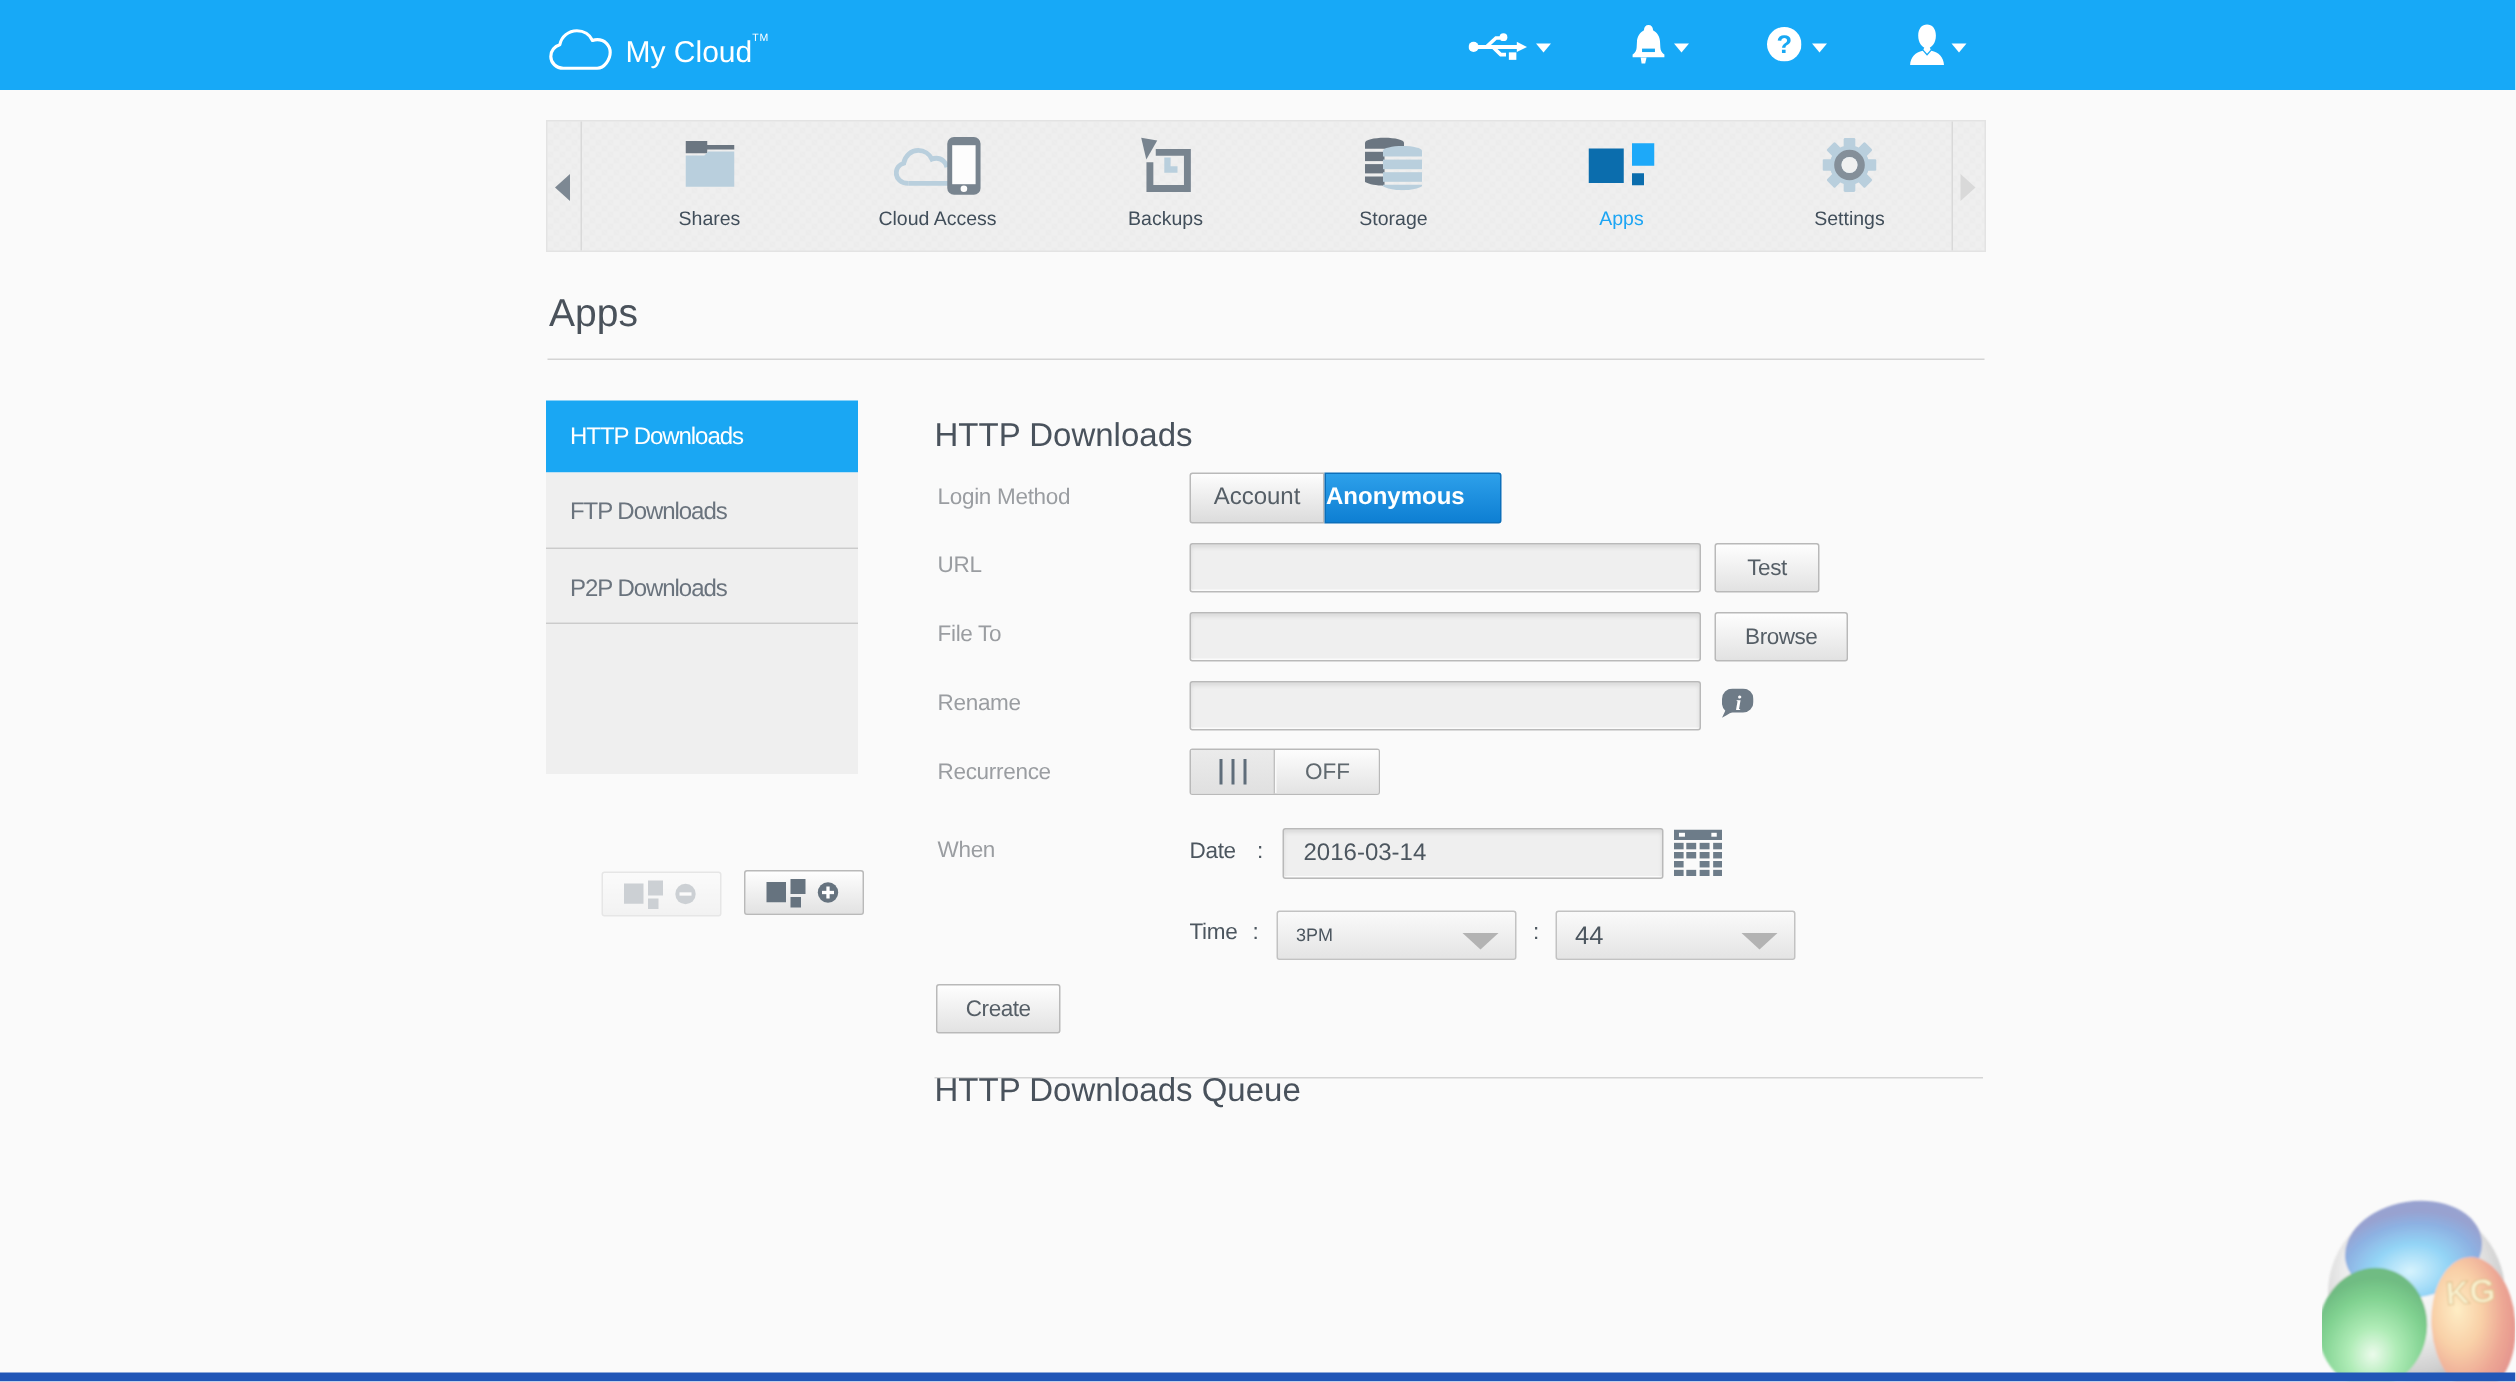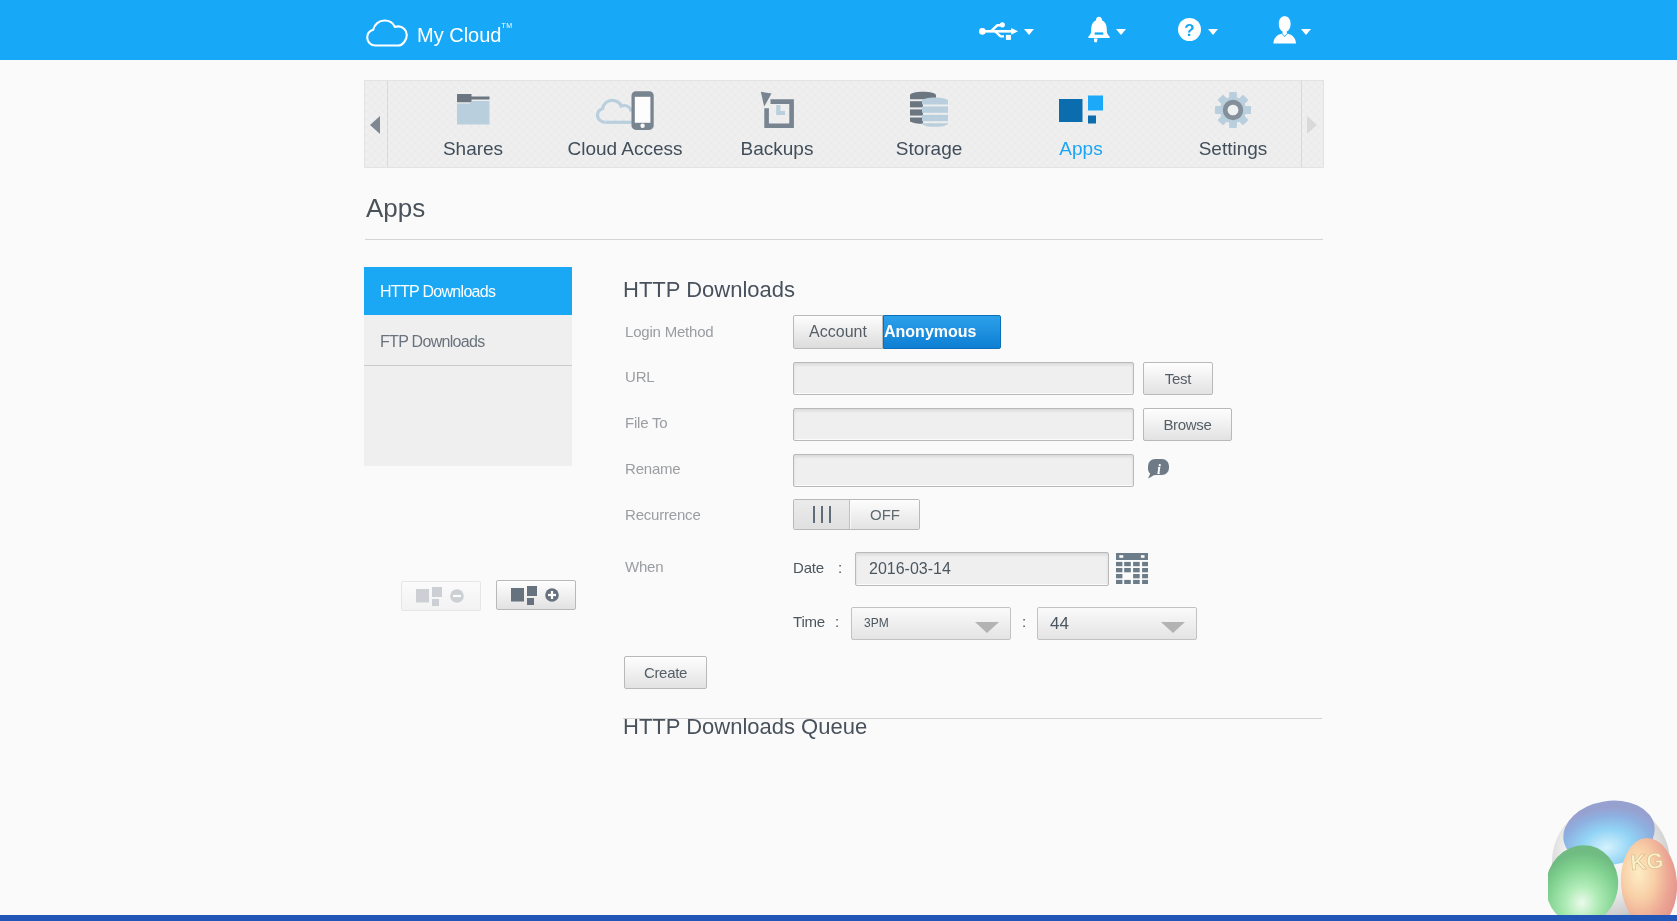--- a/index.html
+++ b/index.html
@@ -11,21 +11,21 @@
 #topbar { left:0; top:0; width:1677px; height:60px; background:#17a9f7; }
 #logo-text { left:417px; top:0; height:60px; line-height:51px; color:#fff; font-size:20px; }
 #logo-text .tm { font-size:7px; vertical-align:14px; letter-spacing:0.5px; }
 .caret { width:0; height:0; border-left:5.5px solid transparent; border-right:5.5px solid transparent; border-top:6.3px solid #fff; }
 
 
 #nav { left:364px; top:80px; width:960px; height:88px; background-color:#efefef; background-image:linear-gradient(45deg,#ececec 25%,transparent 25%,transparent 75%,#ececec 75%),linear-gradient(45deg,#ececec 25%,transparent 25%,transparent 75%,#ececec 75%); background-size:8px 8px; background-position:0 0,4px 4px; border:1px solid #e3e3e3; }
 .nav-sep { top:81px; width:1px; height:86px; background:#d9d9d9; }
 .nav-item { top:81px; width:152px; height:86px; text-align:center; }
 .nav-icon { position:absolute; left:0; top:12px; width:100%; height:36px; display:flex; align-items:center; justify-content:center; }
-.nav-label { width:100%; top:57px; font-size:19px; color:#414e5a; position:absolute; }
+.nav-label { width:100%; top:57px; font-size:13px; color:#414e5a; position:absolute; }
 .nav-label.active { color:#1ca5f4; }
 .arr-left { left:370px; top:116px; width:0; height:0; border-top:9px solid transparent; border-bottom:9px solid transparent; border-right:10px solid #7d8893; }
 .arr-right { left:1307px; top:116px; width:0; height:0; border-top:9px solid transparent; border-bottom:9px solid transparent; border-left:10px solid #d9d9d9; }
 
 
 #apps-title { left:366px; top:193px; font-size:26px; color:#4a525b; }
 .hr { height:1px; background:#d4d4d4; }
 
 
 #sidebar { left:364px; top:267px; width:208px; }
@@ -178,20 +178,21 @@
     </div>
   <div class="nav-label">Settings</div>
 </div>
 
 <div class="abs" id="apps-title">Apps</div>
 <div class="abs hr" style="left:365px;top:239px;width:958px;"></div>
 
 <div class="abs" id="sidebar">
   <div class="side-item sel">HTTP Downloads</div>
   <div class="side-item first">FTP Downloads</div>
+  <div class="side-item">P2P Downloads</div>
   <div id="side-empty"></div>
 </div>
 <div class="btn" id="side-btn-del" style="left:401px;top:581px;width:80px;height:30px;opacity:0.3;"><svg width="78" height="28" viewBox="0 0 78 28">
 <g fill="#66737f">
 <rect x="14" y="7" width="13" height="13.5"></rect>
 <rect x="30" y="5" width="10" height="10"></rect>
 <rect x="30" y="17" width="7" height="7"></rect>
 <circle cx="55" cy="14" r="6.8"></circle>
 </g>
 <rect x="51" y="12.9" width="8" height="2.2" fill="#fff"></rect>

